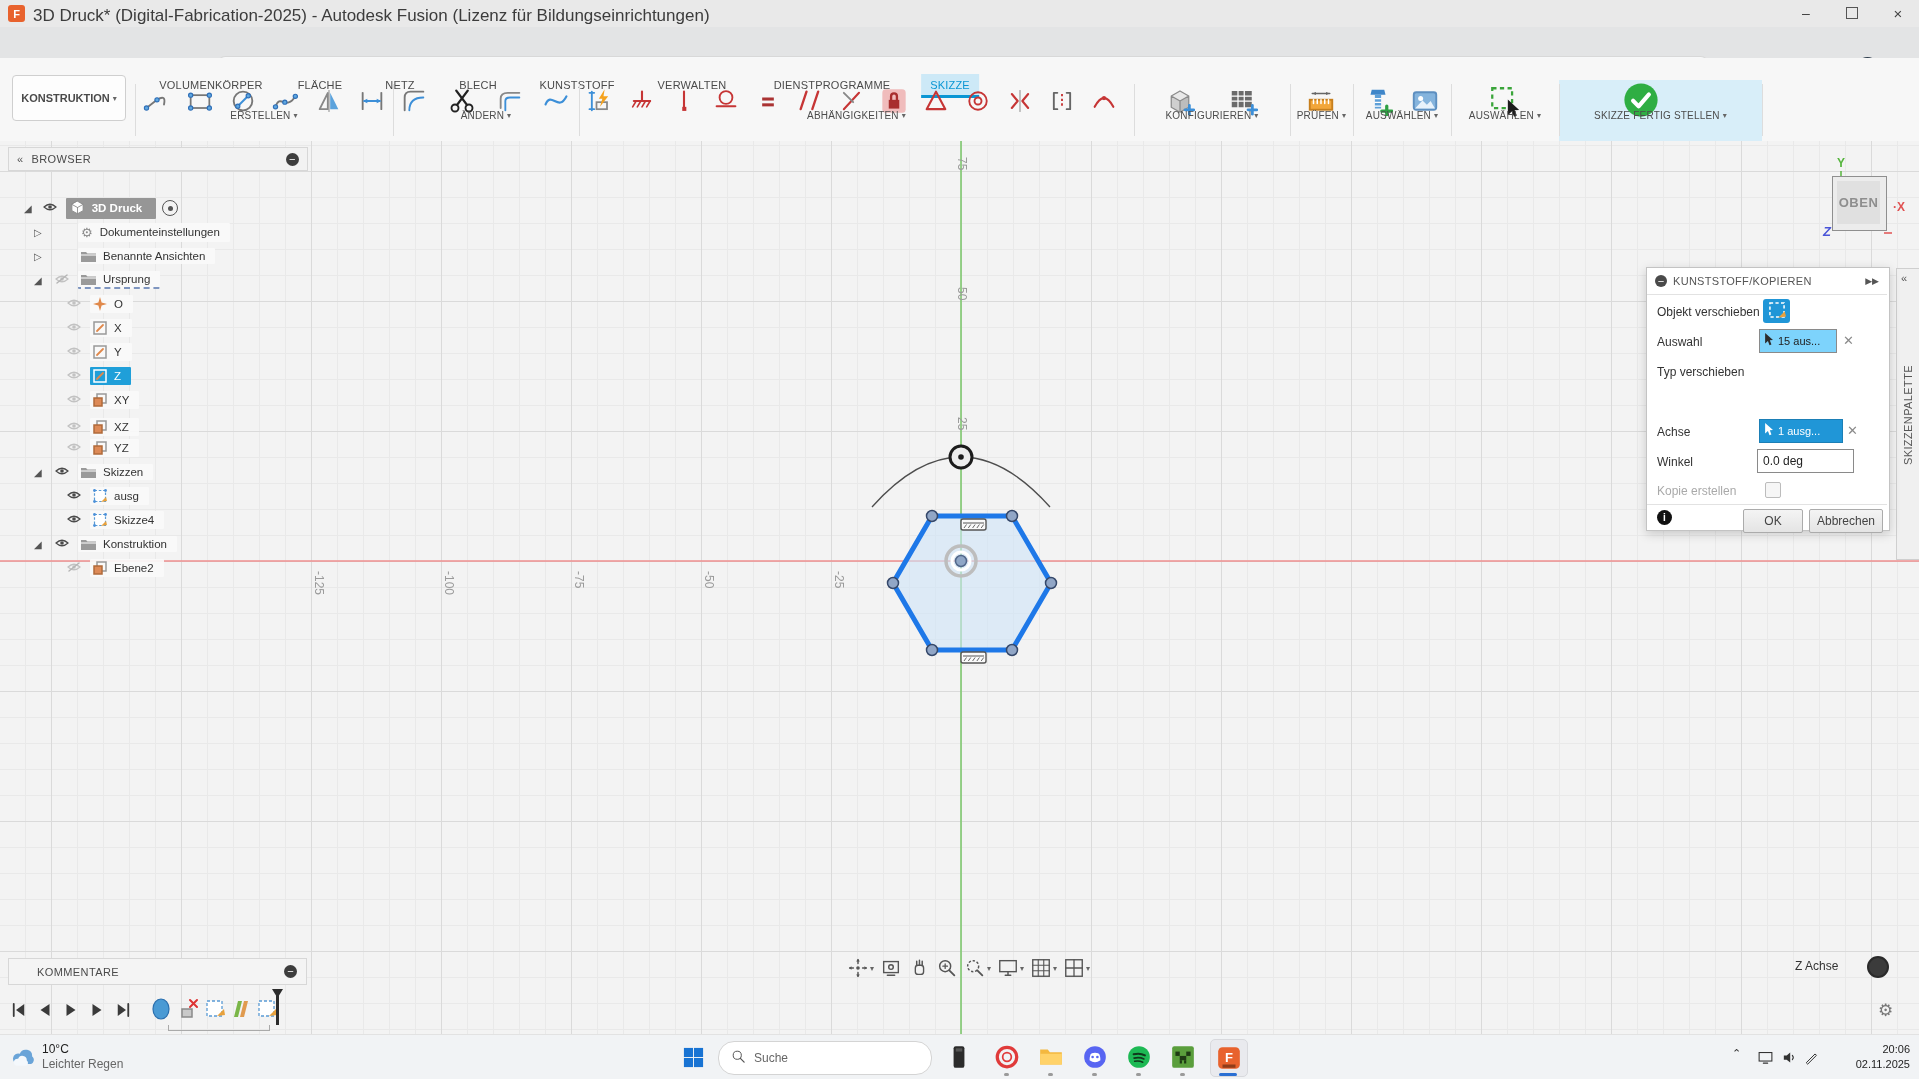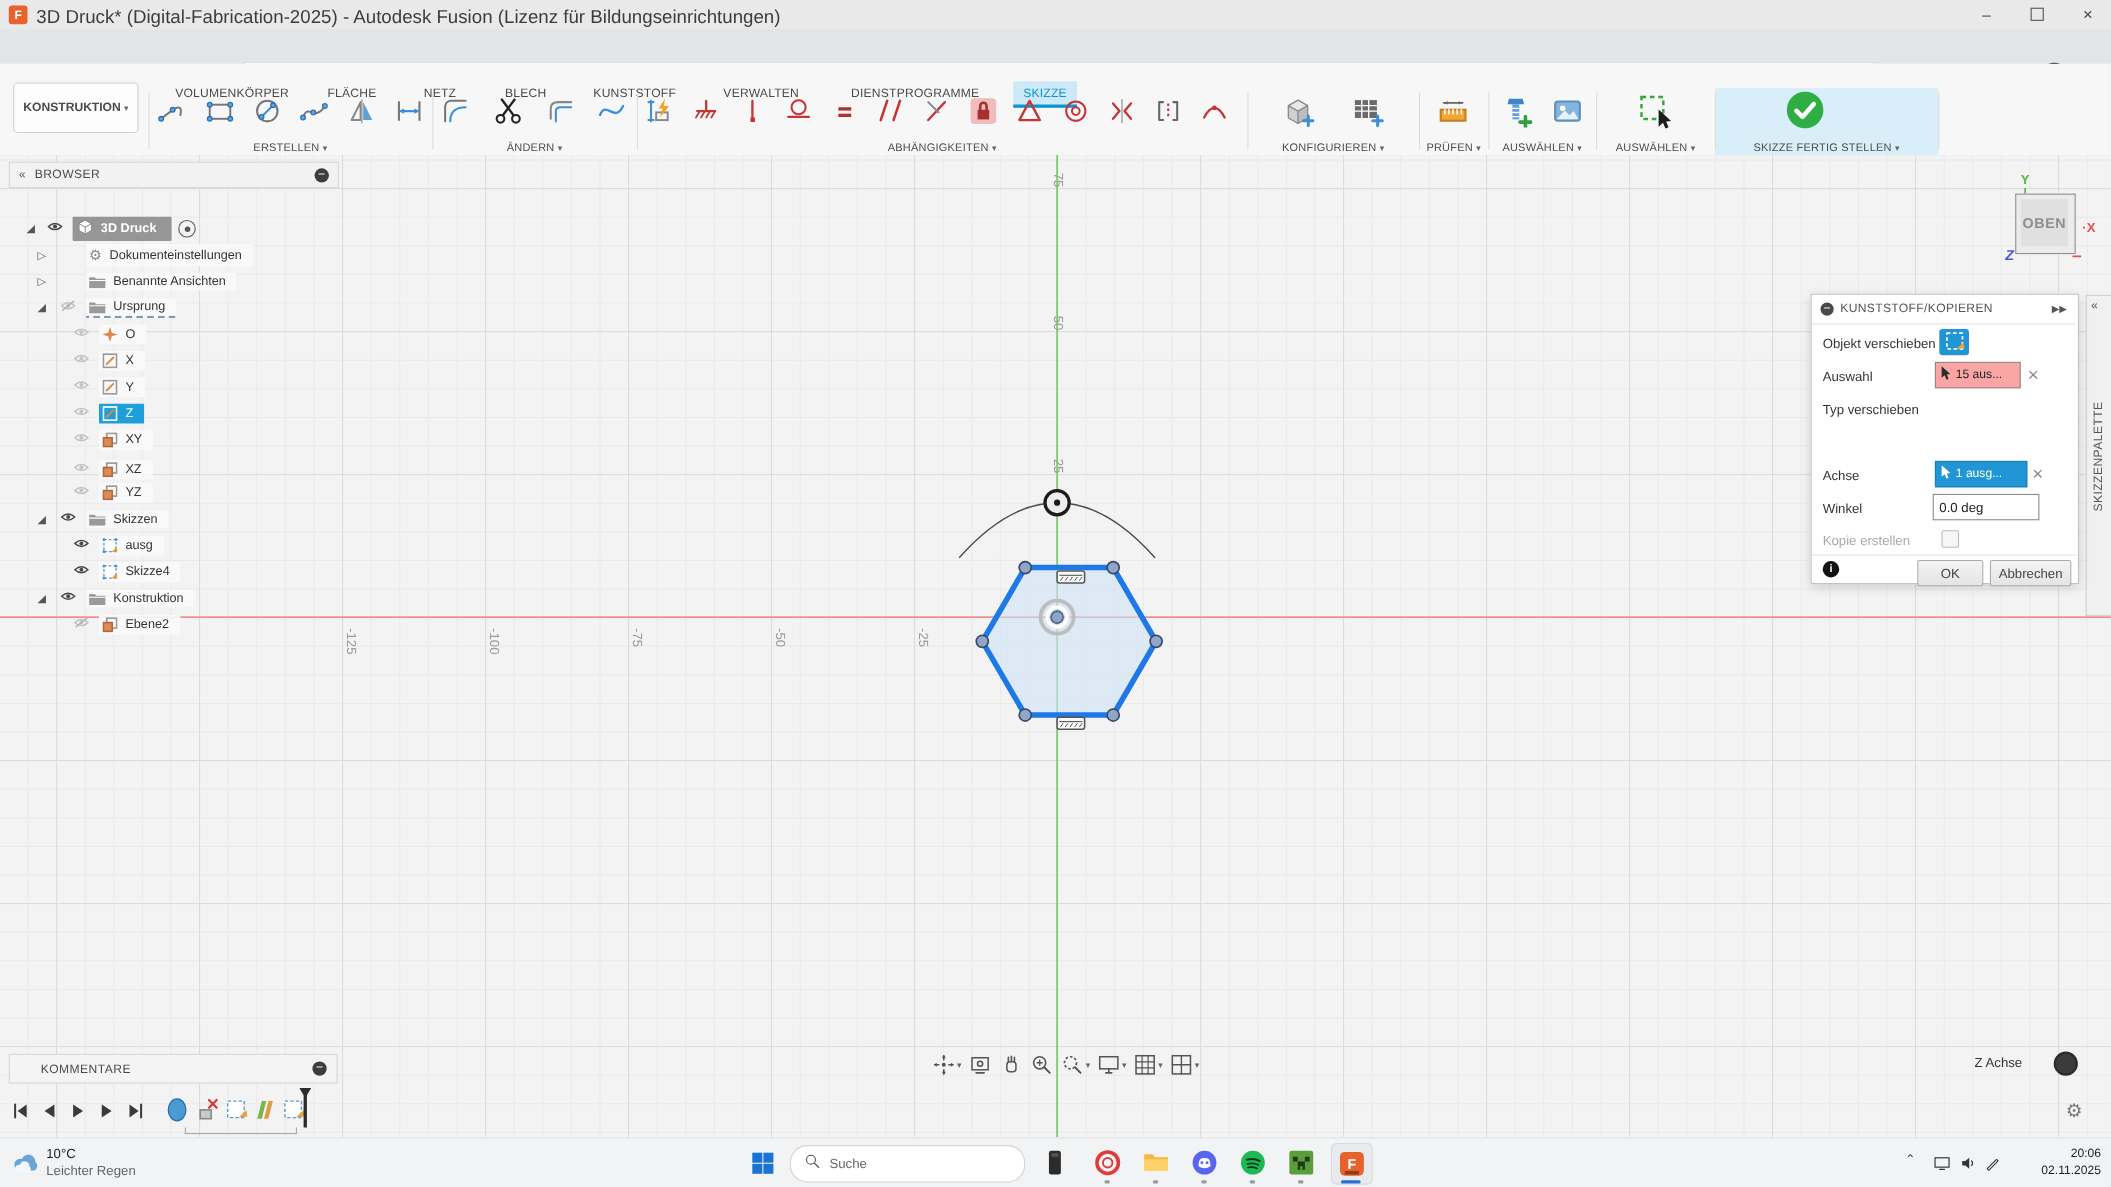--- a/index.html
+++ b/index.html
@@ -9,21 +9,21 @@
   .abs{position:absolute;}
   .ic{display:inline-flex;align-items:center;justify-content:center;}
   .nosel{user-select:none;}
   
   #titlebar{left:0;top:0;width:1919px;height:27px;background:#e9e9e9;border-bottom:1px solid #dcdcdc;}
   #tabrow{left:0;top:27px;width:1919px;height:31px;background:#e3e4e5;}
   #doctab{left:218px;top:29px;width:1488px;height:29px;background:#f7f8f9;border:1px solid #d8d8d8;border-bottom:none;border-radius:7px 7px 0 0;}
   
   #ribbon{left:0;top:58px;width:1919px;height:83px;background:#f7f7f7;border-bottom:1px solid #cdcdcd;}
   .ribtab{position:absolute;top:16px;height:22px;display:flex;align-items:center;font-size:11px;color:#4a4a4a;transform:translateX(-50%);letter-spacing:.2px;}
-  .grp-label{position:absolute;top:67px;height:18px;font-size:10px;color:#4c4c4c;display:flex;align-items:center;justify-content:center;letter-spacing:.2px;text-align:center;}
+  .grp-label{position:absolute;top:48px;height:18px;font-size:10px;color:#4c4c4c;display:flex;align-items:center;justify-content:center;letter-spacing:.2px;text-align:center;}
   .grp-sep{position:absolute;top:26px;height:52px;width:1px;background:#ddd;}
   .ribicon{position:absolute;top:27px;width:32px;height:32px;transform:translateX(-50%);}
   
   #canvas{left:0;top:141px;width:1919px;height:893px;
     background-color:#f3f3f3;
     background-image:
       linear-gradient(to right,#dadada 1px,transparent 1px),
       linear-gradient(to bottom,#dadada 1px,transparent 1px),
       linear-gradient(to right,#e9e9e9 1px,transparent 1px),
       linear-gradient(to bottom,#e9e9e9 1px,transparent 1px);
@@ -815,21 +815,21 @@
 
     <span class="dlg-label" style="top:37px;">Objekt verschieben</span>
     <span class="abs ic" style="left:116px;top:31px;width:27px;height:24px;background:#2096d7;border-radius:3px;">
         <span id="objicon"><svg width="18" height="18" viewBox="0 0 14 14">
             <rect x="1.5" y="1.5" width="11" height="11" fill="none" stroke="#fff" stroke-width="1.2" stroke-dasharray="2.5 1.8"></rect>
             <path d="M8 13 L13 8 L14 12 Z" fill="#e8a13c"></path>
           </svg></span>
       </span>
 
     <span class="dlg-label" style="top:67px;">Auswahl</span>
-    <span class="abs" style="left:112px;top:61px;width:76px;height:22px;background:#fca5a5;border:1px solid #8a8a8a;display:flex;align-items:center;font-size:11px;color:#222;">
+    <span class="abs" style="left:112px;top:61px;width:76px;height:22px;background:#7dd3fc;border:1px solid #8a8a8a;display:flex;align-items:center;font-size:11px;color:#222;">
       <span id="cursor-dark" style="margin:0 3px 0 4px;"><svg width="11" height="14" viewBox="0 0 12 16">
             <path d="M1 0 L1 12 L4.2 9.2 L6 14 L8.2 13 L6.4 8.4 L10 8 Z" fill="#2c2c2c"></path>
           </svg></span>
         <span>15 aus...</span>
     </span>
     <span class="dlg-x" style="left:196px;top:65px;">✕</span>
 
     <span class="dlg-label" style="top:97px;">Typ verschieben</span>
     <span id="movetype-row"></span>
 

